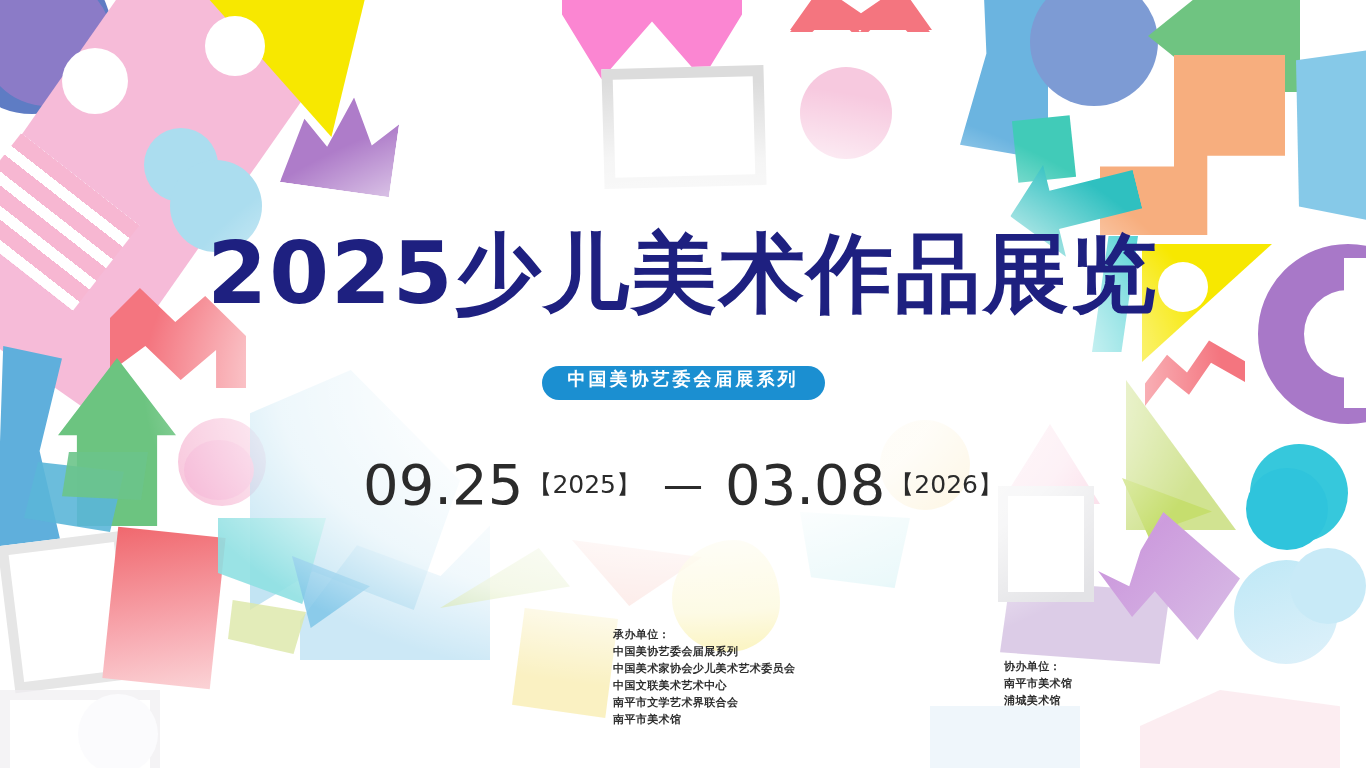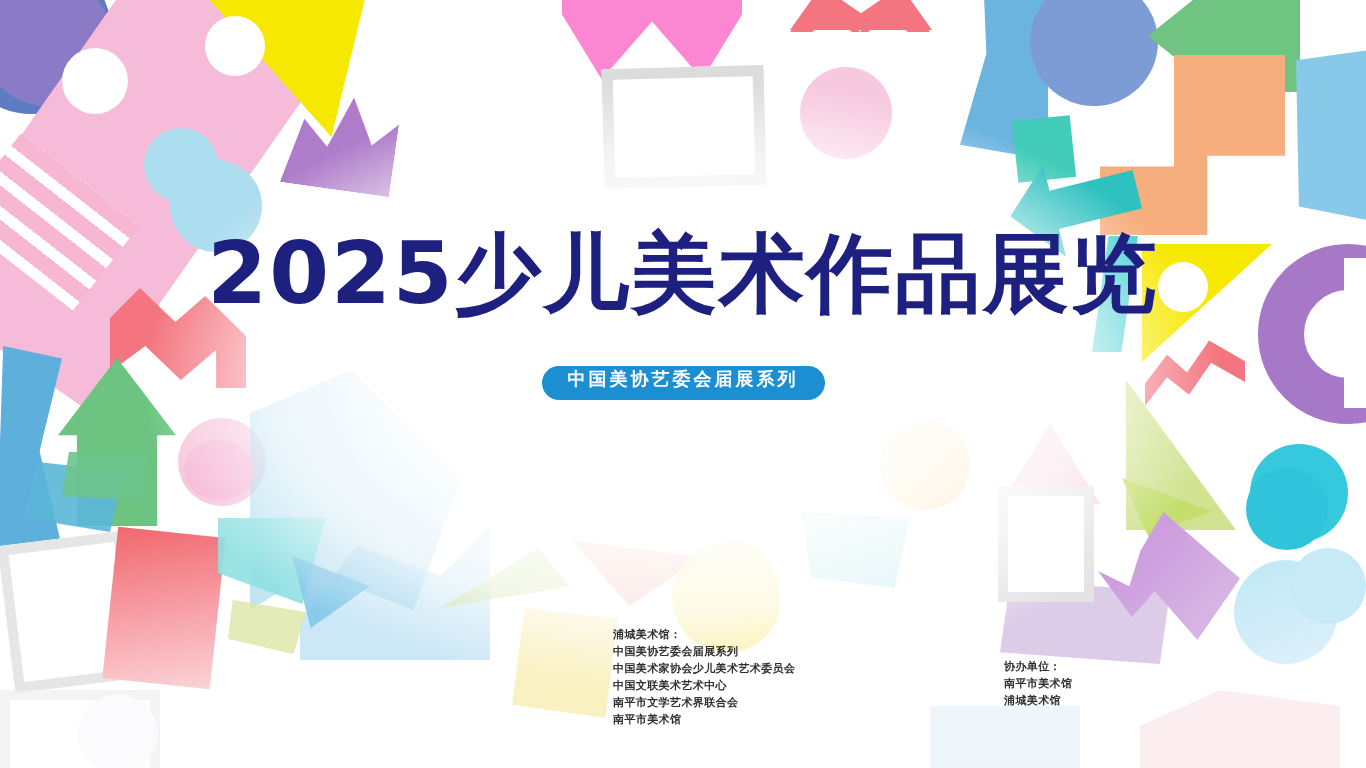--- a/index.html
+++ b/index.html
@@ -212,24 +212,27 @@
   </div>
 
   <div class="content">
 
     <div id="title">2025少儿美术作品展览</div>
 
     <div id="badge-wrap">
       <span id="badge">中国美协艺委会届展系列</span>
     </div>
 
+    <div id="dates">
+      <span class="d-main">09.25</span><span class="d-year">【2025】</span><span class="d-sep">—</span><span class="d-main">03.08</span><span class="d-year">【2026】</span>
+    </div>
 
 
     <div class="credit" id="credit-org">
-      <span class="hd">浦城美术馆：</span>
+      <span class="hd">承办单位：</span>
       <span class="ln">中国美协艺委会届展系列</span>
       <span class="ln">中国美术家协会少儿美术艺术委员会</span>
       <span class="ln">中国文联美术艺术中心</span>
       <span class="ln">南平市文学艺术界联合会</span>
       <span class="ln">南平市美术馆</span>
     </div>
 
     <div class="credit" id="credit-co">
       <span class="hd">协办单位：</span>
       <span class="ln">南平市美术馆</span>

